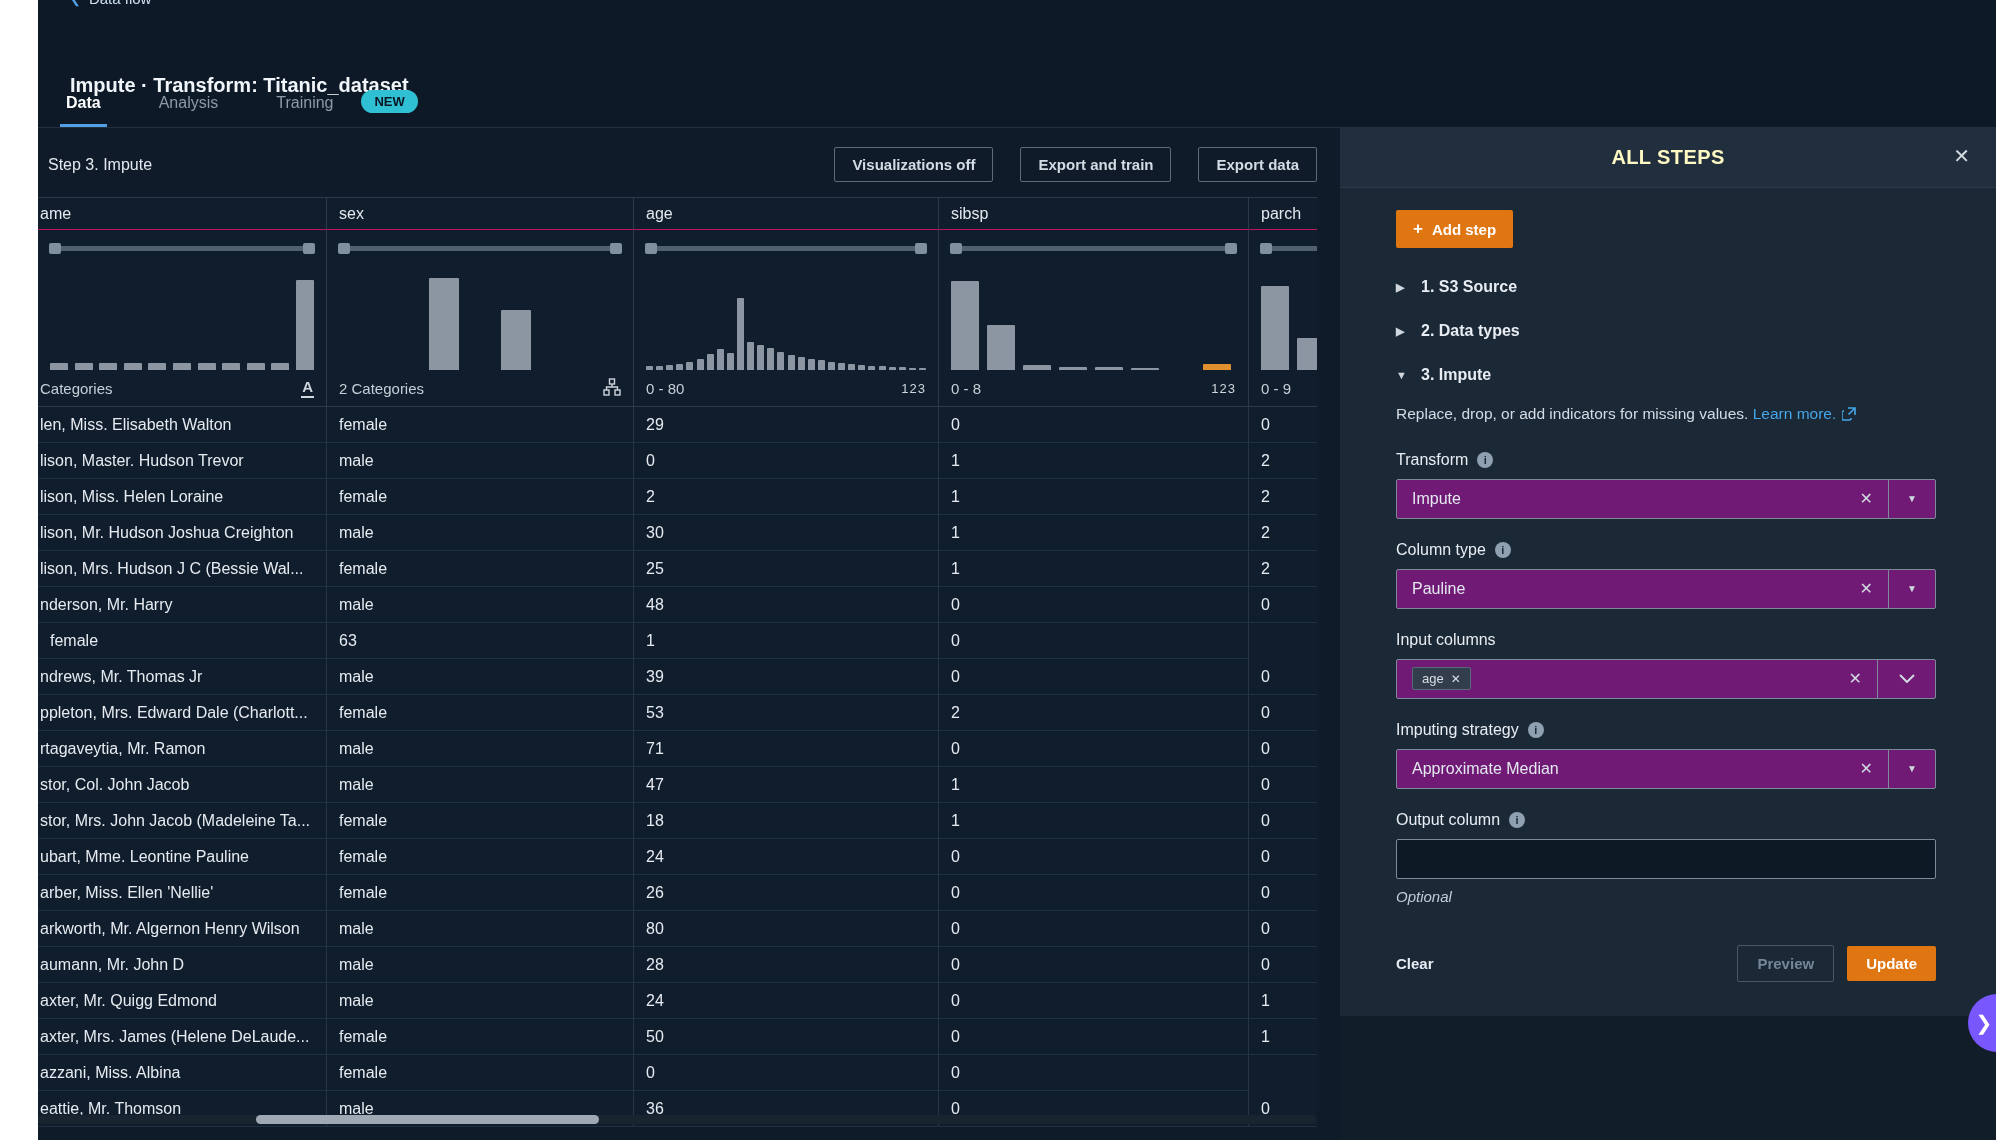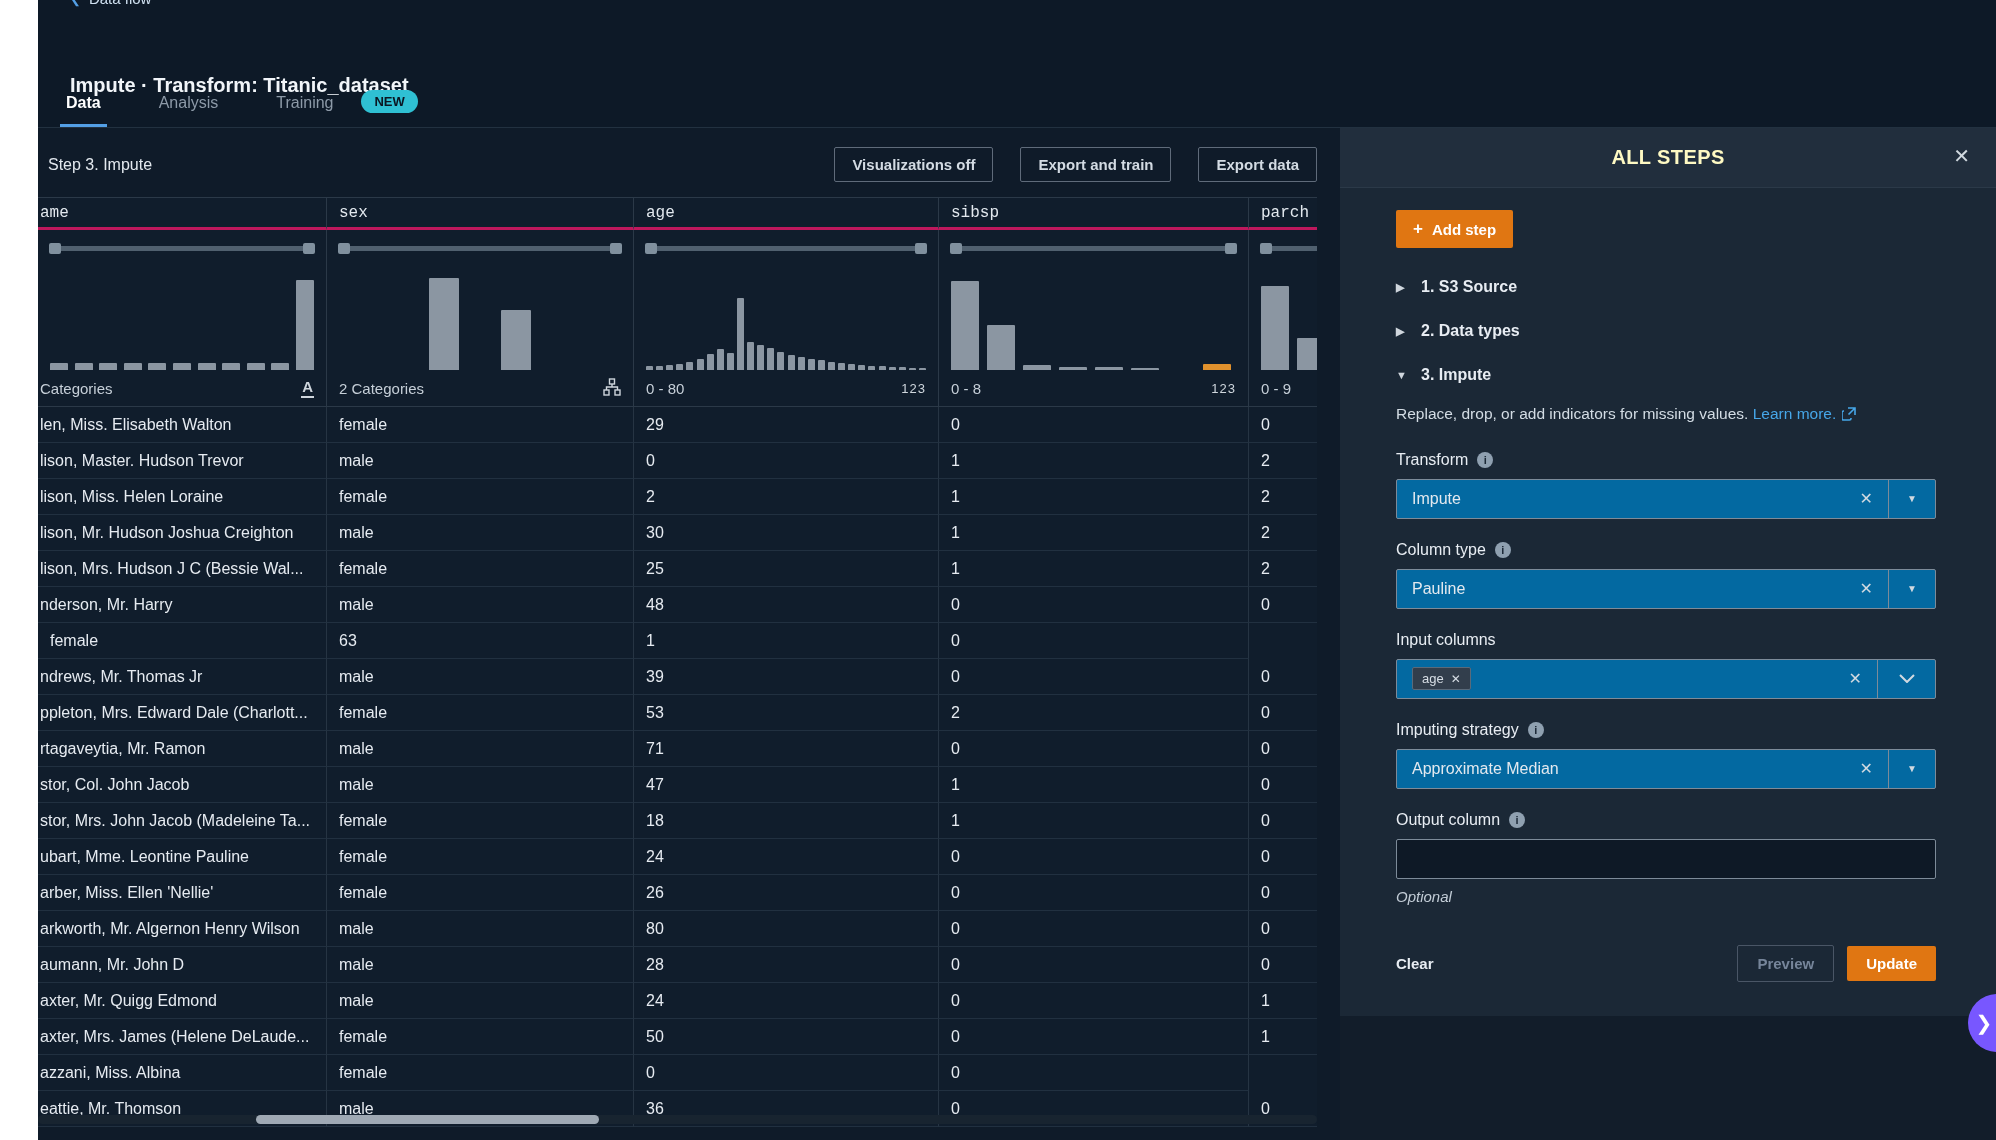--- a/index.html
+++ b/index.html
@@ -26,21 +26,21 @@
              padding:4px 23px 0 10px; }
   .step-label { font-size:16px; color:#e3e9ef; }
   .toolbar-buttons { display:flex; gap:27px; }
   .btn-outline { background:transparent; border:1px solid #5f6b7a; color:#d3dbe3; font-size:15px;
                  font-weight:bold; padding:8px 17px; border-radius:2px; cursor:pointer;
                  font-family:"Liberation Sans", sans-serif; }
 
   .table-wrap { position:relative; width:1279px; overflow:hidden; border-top:1px solid #2b3948; background:#101d2c; }
   .tgrid, .trow { display:grid; grid-template-columns:289px 307px 305px 310px 300px; width:1511px; }
   .hcell { height:32px; display:flex; align-items:center; padding:0 12px; font-size:16px; color:#e3e9ef;
-           border-right:1px solid #2b3948; border-bottom:3px solid #be185d;font-family:Liberation Mono, monospace; }
+           border-right:1px solid #2b3948; border-bottom:1px solid #be185d; }
   .hcell.col-name { padding-left:2px; }
 
   .histcell { height:140px; padding:12px 12px 0; border-right:1px solid #2b3948; }
   .slider { position:relative; height:5px; background:#50606f; border-radius:3px; margin-top:4px; }
   .handle { position:absolute; top:-3px; width:12px; height:11px; background:#80909e; border-radius:2px; }
   .handle.left { left:-1px; } .handle.right { right:-1px; }
   .bars { height:106px; margin-top:13px; display:flex; align-items:flex-end; }
   .bar { background:#8b96a2; border-radius:1px 1px 0 0; }
   .bar.hl { background:#e0912d; }
   .bars-name { justify-content:space-between; } .bars-name .bar { width:18px; }
@@ -86,21 +86,21 @@
   .link { color:#46a6e8; text-decoration:none; cursor:pointer; }
   .ext-icon { display:inline-block; margin-left:6px; vertical-align:-2px; }
 
   .fgroup { margin-bottom:22px; }
   .flabel-row { display:flex; align-items:center; gap:9px; margin-bottom:10px; }
   .flabel { font-size:16px; color:#e8edf3; }
   .info-icon { width:16px; height:16px; border-radius:50%; background:#8fa0b0; color:#1b2836; font-size:11px;
                font-weight:bold; display:inline-flex; align-items:center; justify-content:center;
                font-style:normal; cursor:pointer; }
   .select { display:flex; align-items:center; height:40px; border:1px solid #7d8b99; border-radius:2px;
-            background:#0369a1; cursor:pointer; }
+            background:#701a75; cursor:pointer; }
   .select-value { flex:1; padding:0 15px; font-size:16px; color:#e3e9ef; white-space:nowrap; overflow:hidden; }
   .clear-x { color:#d1d9e0; font-size:16px; padding:0 15px; cursor:pointer; }
   .arrow-seg { width:47px; align-self:stretch; border-left:1px solid #7d8b99; display:flex;
                align-items:center; justify-content:center; cursor:pointer; }
   .tri { font-size:10px; color:#d1d9e0; }
   .arrow-seg.wide { width:58px; }
   .tag { display:inline-flex; align-items:center; gap:7px; background:#323e4c; border:1px solid #5a6a7a;
          color:#d7dee5; font-size:13px; padding:3px 9px; border-radius:2px; }
   .tag-x { cursor:pointer; font-size:12px; }
   .text-input { width:100%; height:40px; border:1px solid #7d8b99; border-radius:2px; background:#0e1926;

